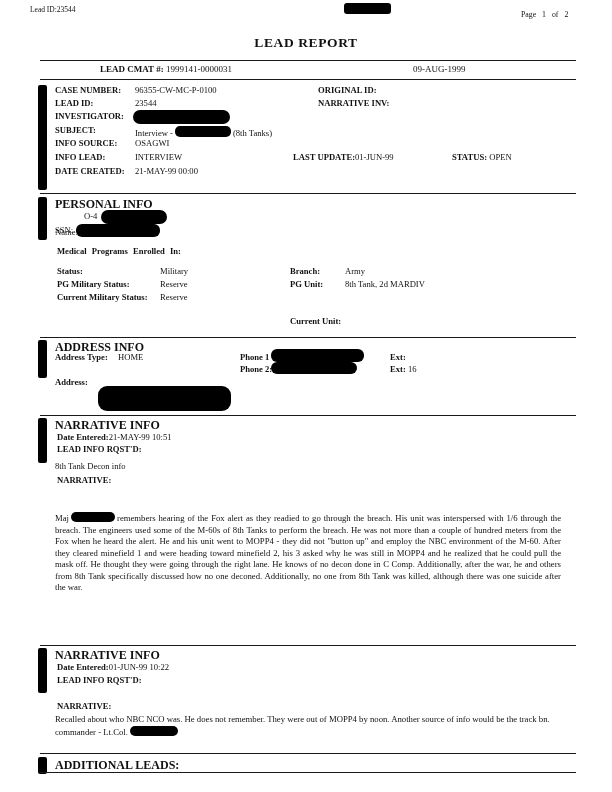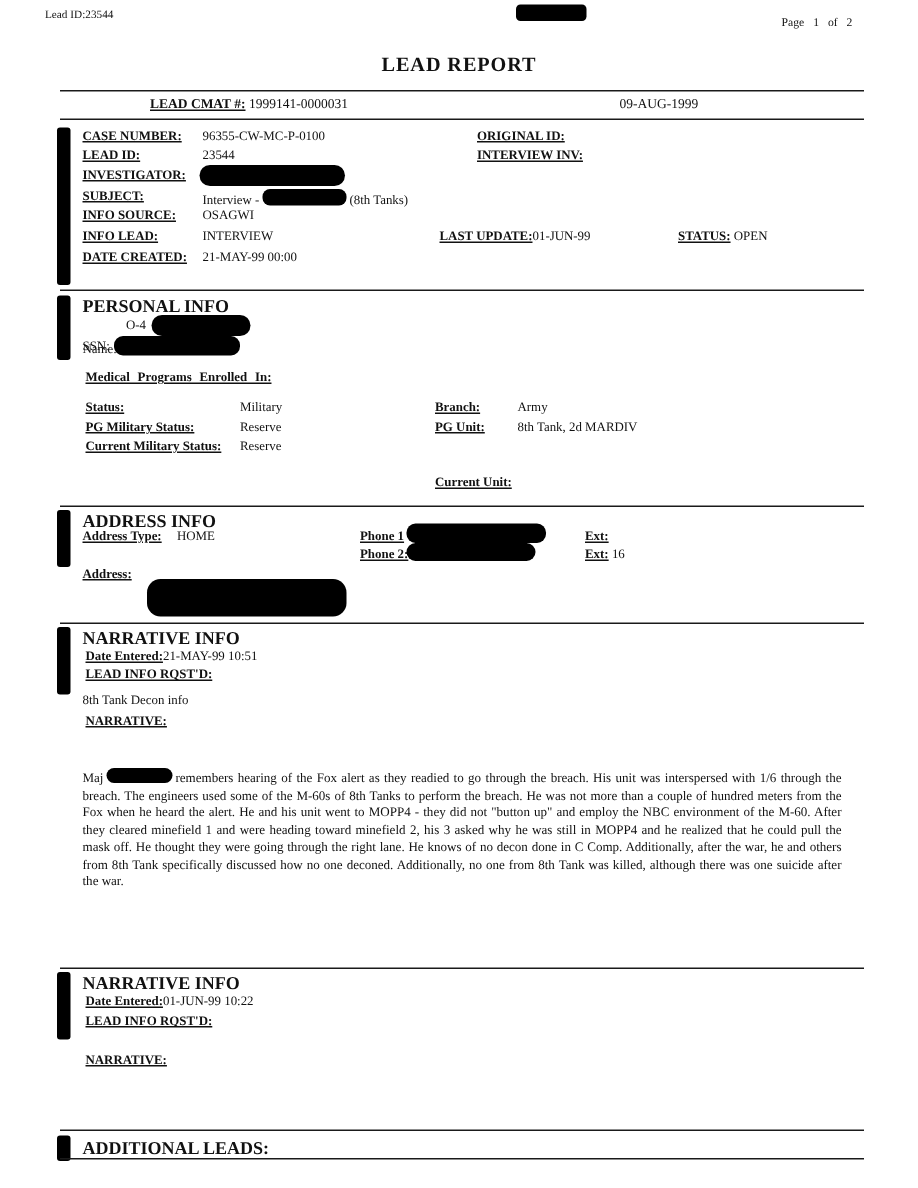--- a/index.html
+++ b/index.html
@@ -3,21 +3,21 @@
 <meta charset="utf-8">
 <style>
   html,body{margin:0;padding:0;background:#e9e9e9;}
   .page{
     position:relative;width:612px;height:792px;margin:0 auto;
     background:#ffffff;color:#111;
     font-family:"Liberation Serif","DejaVu Serif",serif;
     font-size:8.6px;line-height:1.15;overflow:hidden;
   }
   .abs{position:absolute;white-space:nowrap;}
-  .lbl{font-weight:bold;text-decoration:underline;}
+  .lbl{font-weight:bold;}
   .hrule{position:absolute;left:40px;width:536px;height:1px;background:#1a1a1a;}
   .vbar{position:absolute;left:38px;width:9px;background:#000;border-radius:2px;}
   .redact{position:absolute;background:#000;}
   .ri{display:inline-block;background:#000;border-radius:5px;vertical-align:-1px;margin:0 2px;}
   .para{position:absolute;white-space:normal;text-align:justify;line-height:11.5px;font-size:8.7px;}
   .heading{font-weight:bold;font-size:12px;}
 </style>
 </head>
 <body>
 
@@ -36,21 +36,21 @@
   </div>
   <span class="abs" style="left:413px;top:64px;font-size:9px">09-AUG-1999</span>
   <div class="hrule" style="top:79px"></div>
 
   <div class="vbar" style="top:85px;height:105px"></div>
   <span class="abs lbl" style="left:55px;top:86px">CASE NUMBER:</span>
   <span class="abs" style="left:135px;top:86px">96355-CW-MC-P-0100</span>
   <span class="abs lbl" style="left:318px;top:86px">ORIGINAL ID:</span>
   <span class="abs lbl" style="left:55px;top:99px">LEAD ID:</span>
   <span class="abs" style="left:135px;top:99px">23544</span>
-  <span class="abs lbl" style="left:318px;top:99px">INTERVIEW INV:</span>
+  <span class="abs lbl" style="left:318px;top:99px">NARRATIVE INV:</span>
   <span class="abs lbl" style="left:55px;top:112px">INVESTIGATOR:</span>
   <span class="redact" style="left:133px;top:110px;width:97px;height:14px;border-radius:7px"></span>
   <span class="abs lbl" style="left:55px;top:126px">SUBJECT:</span>
   <div class="abs" style="left:135px;top:126px"><span>Interview -</span><span class="ri" style="width:56px;height:11px"></span><span>(8th Tanks)</span></div>
   <span class="abs lbl" style="left:55px;top:139px">INFO SOURCE:</span>
   <span class="abs" style="left:135px;top:139px">OSAGWI</span>
   <span class="abs lbl" style="left:55px;top:153px">INFO LEAD:</span>
   <span class="abs" style="left:135px;top:153px">INTERVIEW</span>
   <div class="abs" style="left:293px;top:153px"><span class="lbl">LAST UPDATE:</span><span>01-JUN-99</span></div>
   <div class="abs" style="left:452px;top:153px">
@@ -110,20 +110,21 @@
   <span class="abs lbl" style="left:57px;top:476px">NARRATIVE:</span>
   <div class="para" style="left:55px;top:512px;width:506px"><span>Maj</span><span class="ri" style="width:44px;height:10px"></span><span>remembers hearing of the Fox alert as they readied to go through the breach. His unit was interspersed with 1/6 through the breach.  The engineers used some of the M-60s of 8th Tanks to perform the breach.  He was not more than a couple of hundred meters from the Fox when he heard the alert.  He and his unit went to MOPP4 - they did not "button up" and employ the NBC environment of the M-60.  After they cleared minefield 1 and were heading toward minefield 2, his 3 asked why he was still in MOPP4 and he realized that he could pull the mask off.  He thought they were going through the right lane.  He knows of no decon done in C Comp.  Additionally, after the war, he and others from 8th Tank specifically discussed how no one deconed. Additionally, no one from 8th Tank was killed, although there was one suicide after the war.</span></div>
 
   <div class="hrule" style="top:645px"></div>
 
   <div class="vbar" style="top:648px;height:45px"></div>
   <span class="abs heading" style="left:55px;top:649px">NARRATIVE INFO</span>
   <div class="abs" style="left:57px;top:663px"><span class="lbl">Date Entered:</span><span>01-JUN-99 10:22</span></div>
   <span class="abs lbl" style="left:57px;top:676px">LEAD INFO RQST'D:</span>
   <span class="abs lbl" style="left:57px;top:702px">NARRATIVE:</span>
+  <div class="para" style="left:55px;top:714px;width:508px;text-align:left"><span>Recalled about who NBC NCO was.  He does not remember.  They were out of MOPP4 by noon.  Another source of info would be the track bn. commander - Lt.Col.</span><span class="ri" style="width:48px;height:10px"></span></div>
 
   <div class="hrule" style="top:753px"></div>
 
   <div class="vbar" style="top:757px;height:17px"></div>
   <span class="abs heading" style="left:55px;top:759px">ADDITIONAL LEADS:</span>
   <div class="hrule" style="top:772px"></div>
 
 </div>
 
 </body></html>

